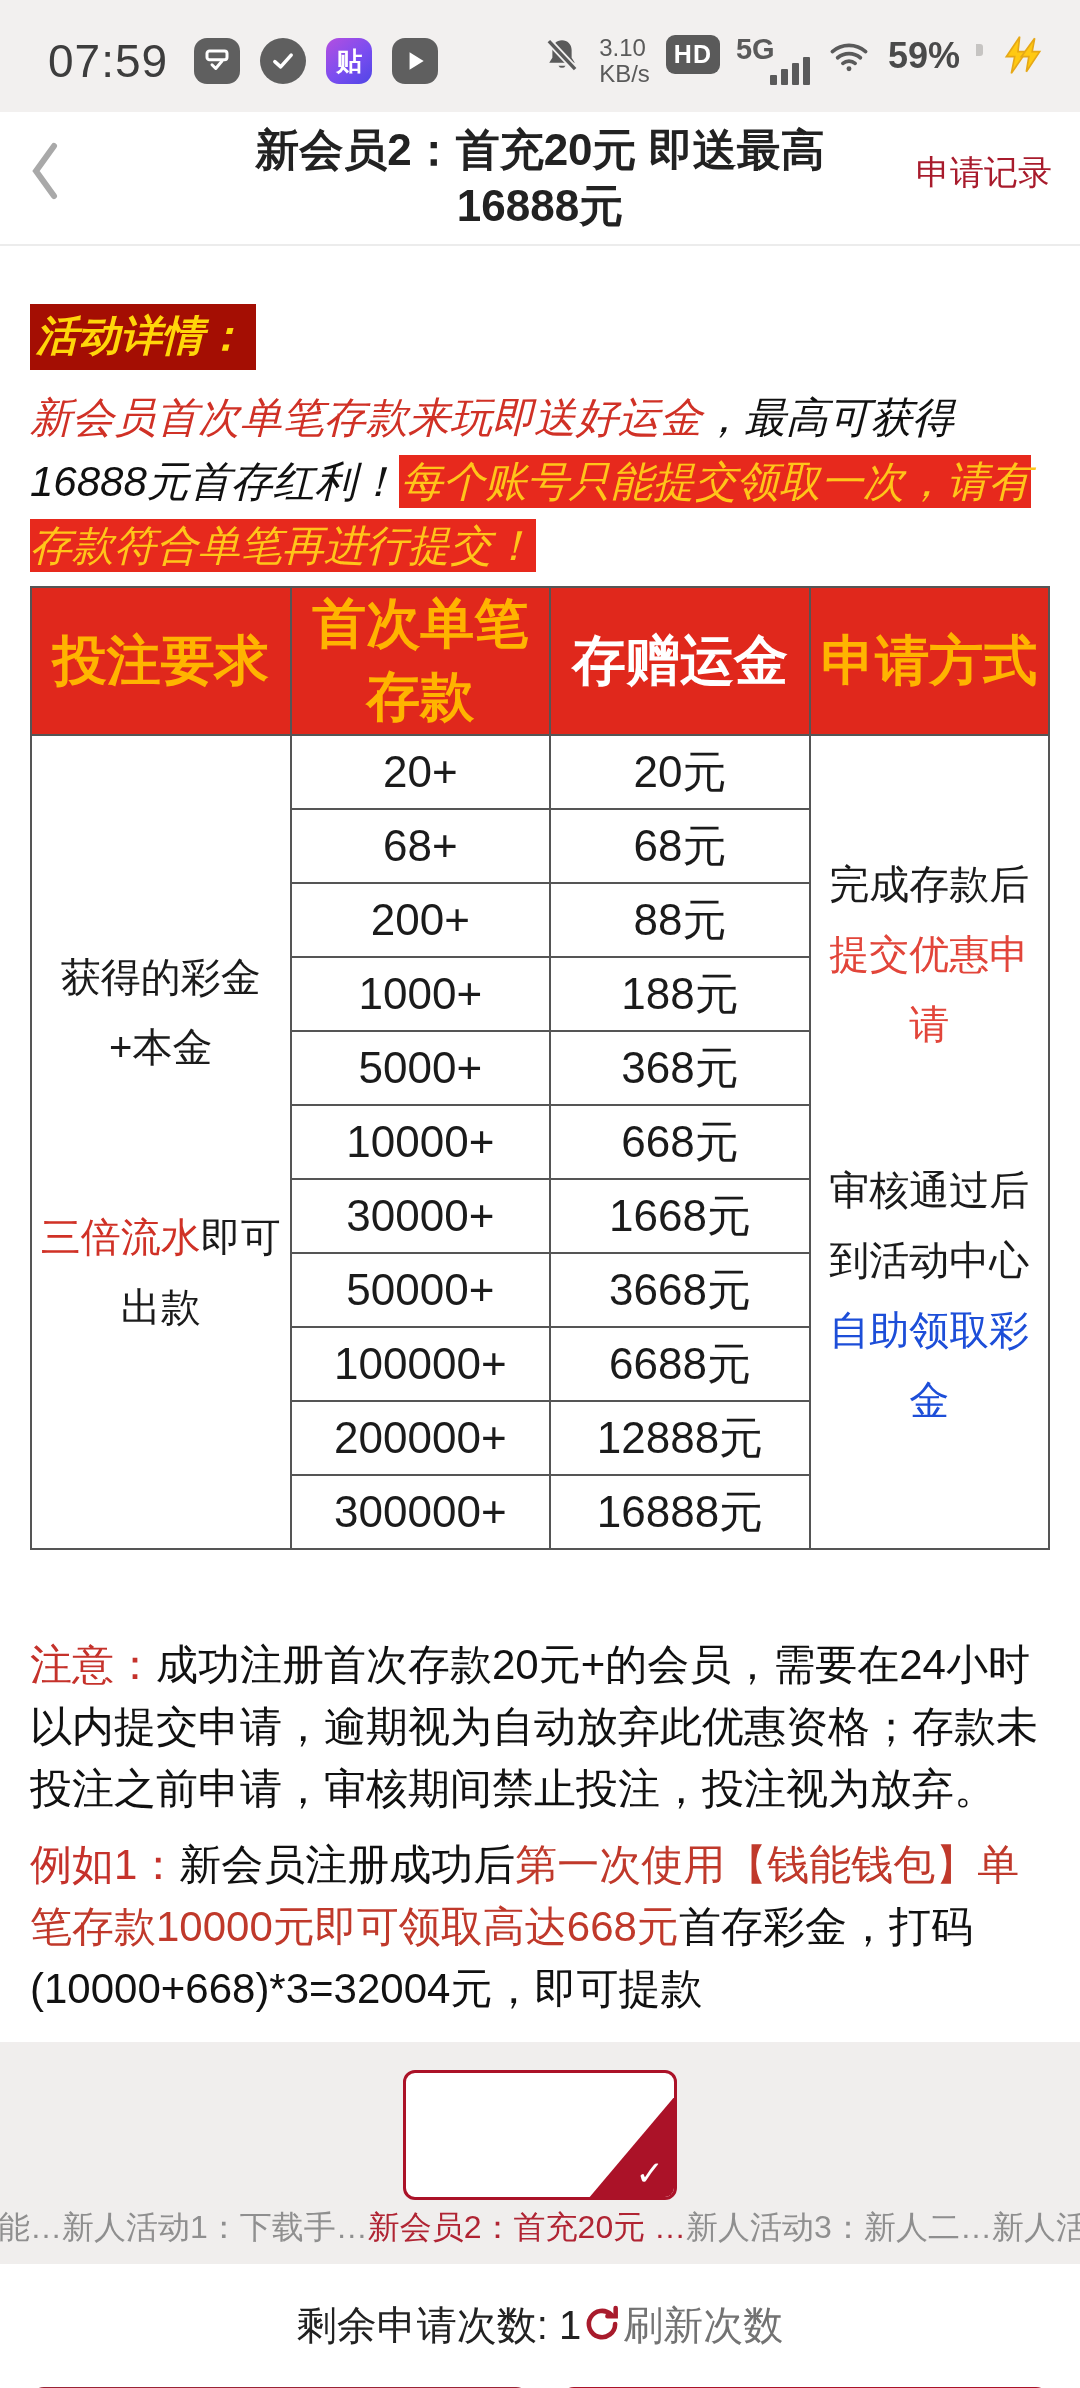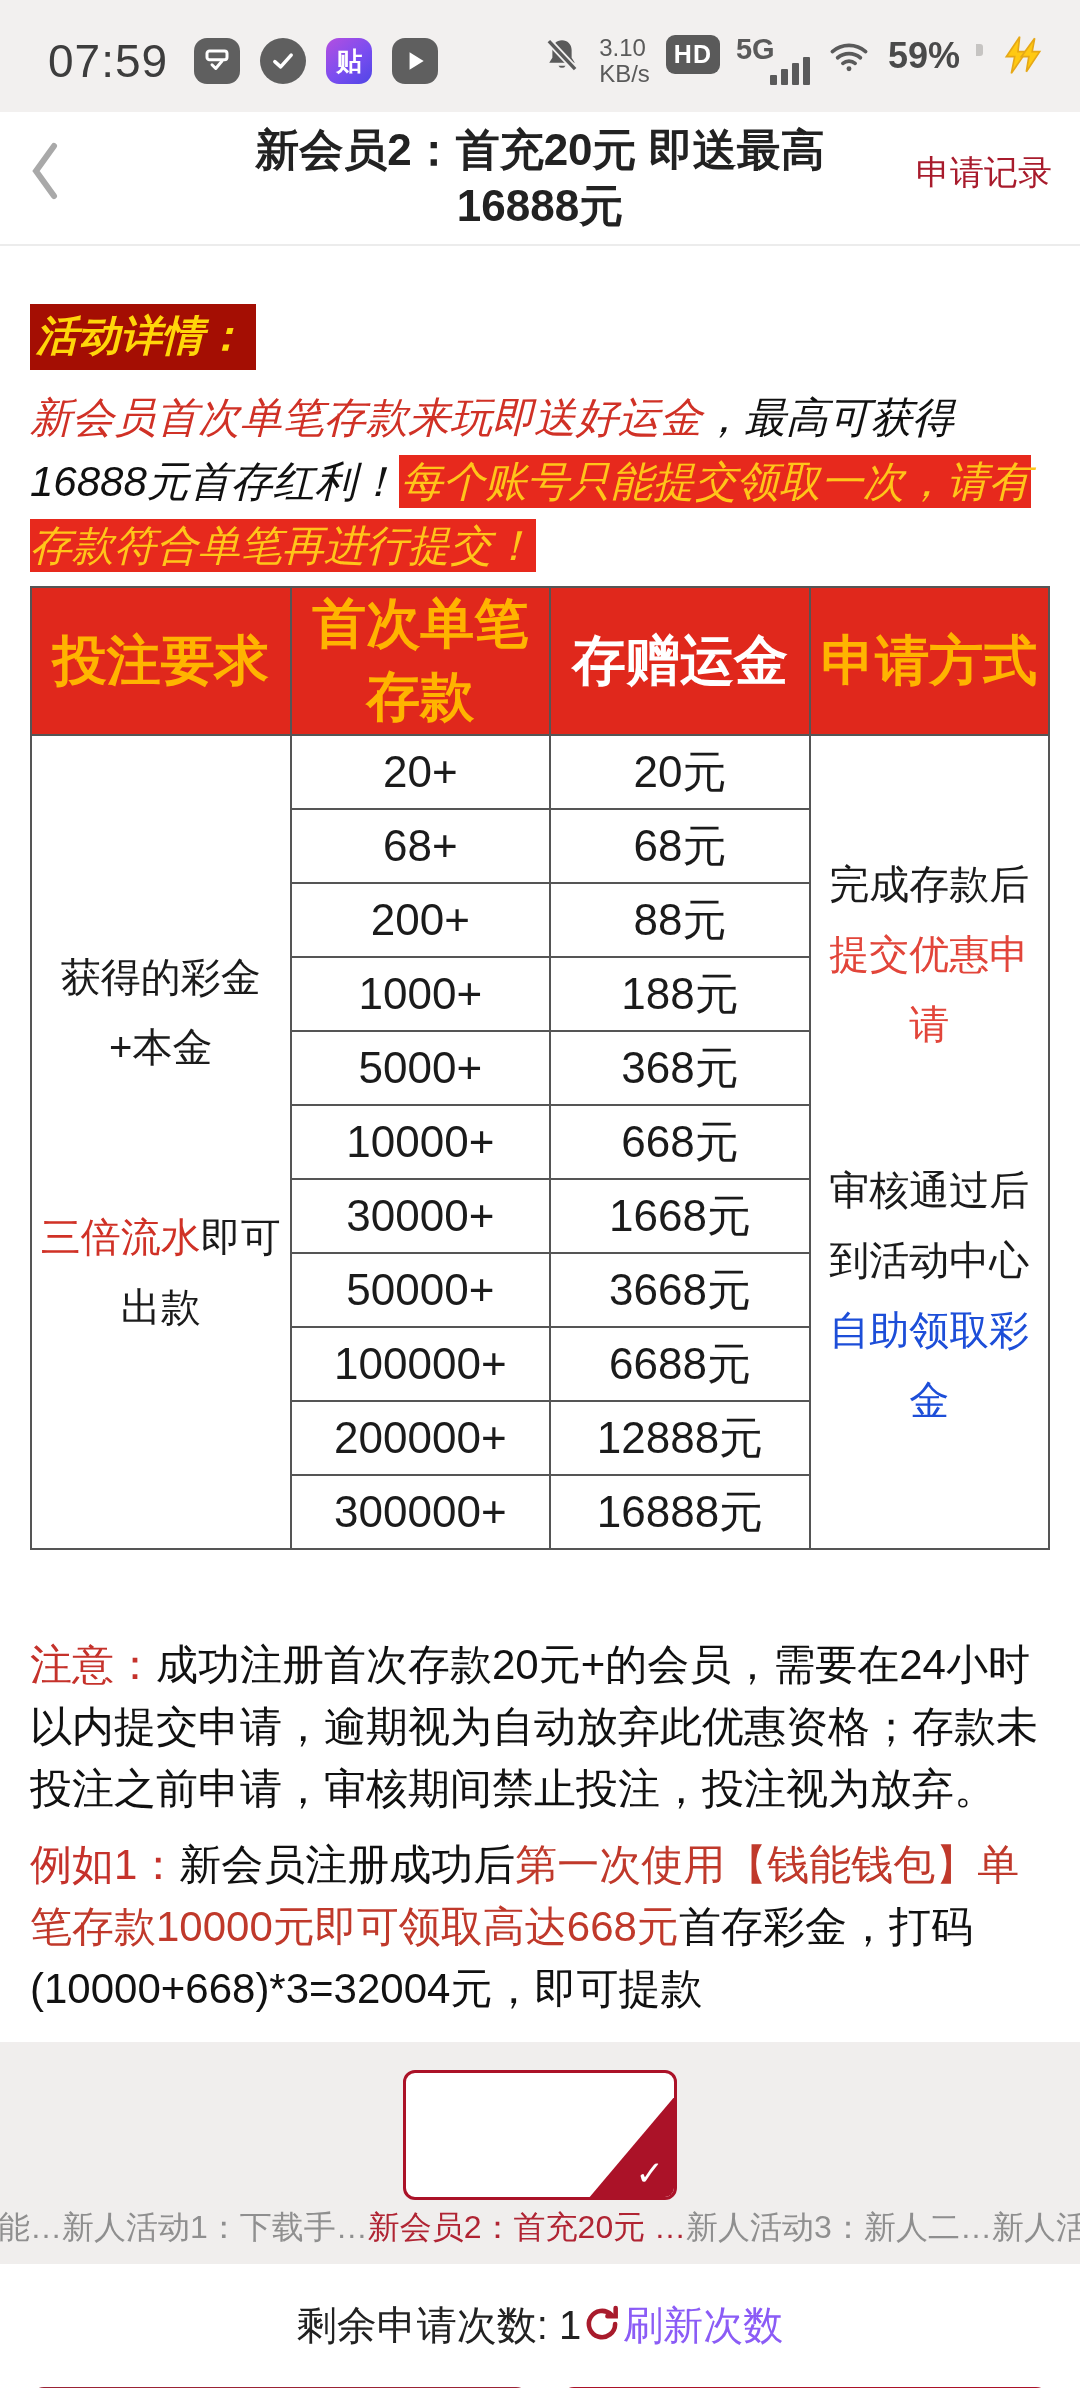--- a/index.html
+++ b/index.html
@@ -102,21 +102,21 @@
     position:absolute; left:-34px; bottom:14px; width:1150px;
     display:flex; justify-content:space-between; align-items:center; white-space:nowrap;
   }
   .tab { font-size:32px; color:#8f8f8f; cursor:pointer; }
   .tab.active { color:#b02433; }
   
   .remaining {
     margin-top:34px; display:flex; align-items:center; justify-content:center; 
   }
   .rem-label { font-size:40px; color:#222; }
-  .refresh-label { font-size:40px; color:#8b5cf6; }
+  .refresh-label { font-size:40px; color:#737373; }
   .btnrow { margin:34px 30px 0 30px; display:flex; justify-content:space-between; }
   .btn {
     height:100px; border-radius:14px; display:flex; align-items:center; justify-content:center;
     font-size:42px; cursor:pointer;
   }
   .btn-back { width:500px; background:#fff; border:2px solid #9b2335; color:#9b2335; }
   .btn-apply { width:490px; background:#ab1228; color:#fff; letter-spacing:2px; }
 </style>
 </head>
 <body>

